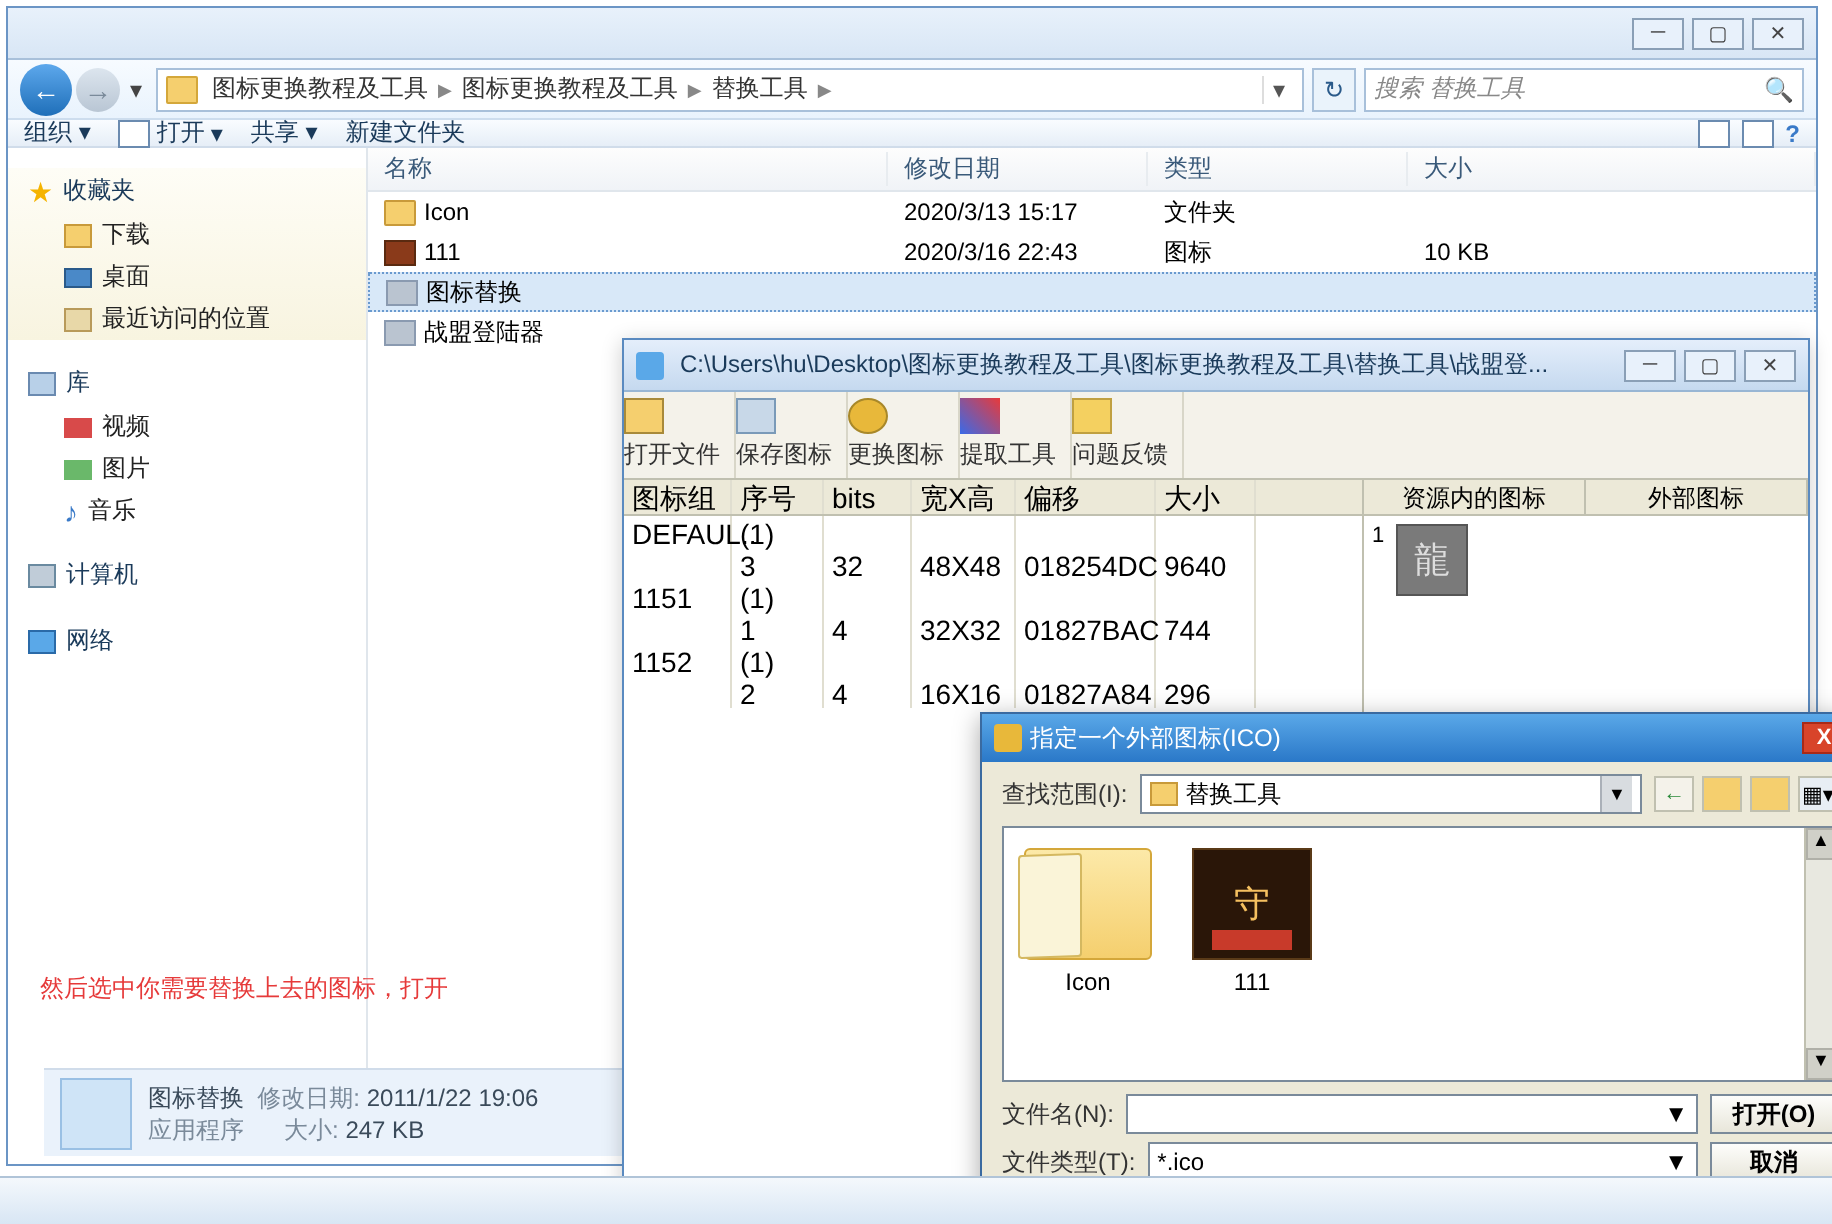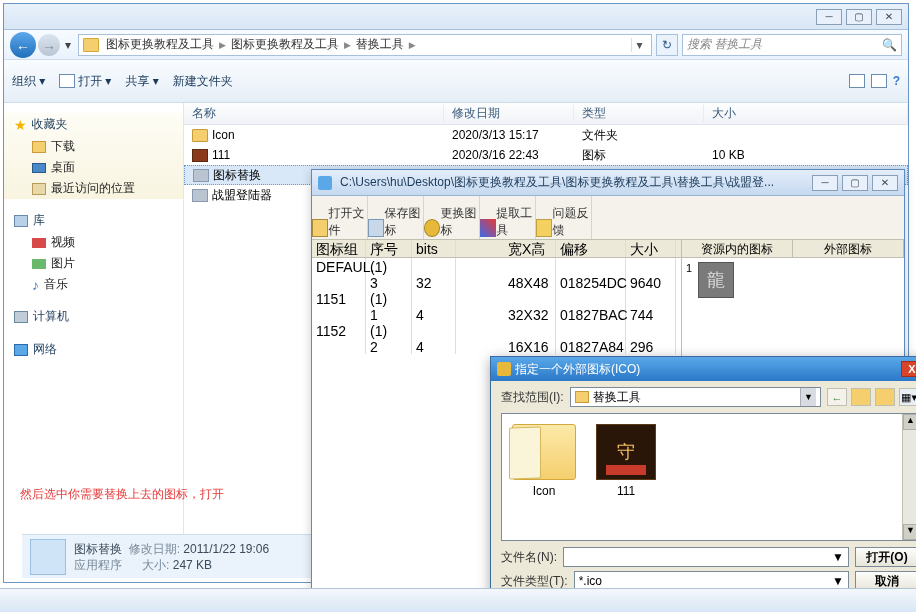--- a/index.html
+++ b/index.html
@@ -16,21 +16,21 @@
 .navdrop { width: 12px; color: #444; text-align: center; }
 .addrbox { flex: 1; height: 22px; border: 1px solid #a8c0da; background: #fff; display: flex; align-items: center; padding: 0 4px; margin: 0 4px; }
 .addrbox .folder-ic { width: 16px; height: 14px; background: #f5cf6e; border: 1px solid #d4a73a; border-radius: 1px; margin-right: 4px; }
 .crumb { color: #333; padding: 0 3px; }
 .crumb-sep { color: #888; font-size: 9px; padding: 0 2px; }
 .addr-drop { width: 16px; text-align: center; color: #555; border-left: 1px solid #ddd; margin-left: auto; }
 .refresh { width: 22px; height: 22px; border: 1px solid #a8c0da; background: #eaf3fb; display: flex; align-items: center; justify-content: center; color: #2a5a8a; }
 .searchbox { width: 220px; height: 22px; border: 1px solid #a8c0da; background: #fff; display: flex; align-items: center; padding: 0 4px; margin-left: 4px; color: #888; font-style: italic; }
 .searchbox .mag { margin-left: auto; color: #5a7aa0; font-style: normal; }
 
-.cmdbar { height: 43px; background: linear-gradient(#f9fcff,#e6eef7); border-bottom: 1px solid #d0dcea; display: flex; align-items: center; padding: 0 8px; gap: 14px; }
+.cmdbar { height: 14px; background: linear-gradient(#f9fcff,#e6eef7); border-bottom: 1px solid #d0dcea; display: flex; align-items: center; padding: 0 8px; gap: 14px; }
 .cmdbtn { color: #1a3a5a; display: flex; align-items: center; gap: 3px; }
 .cmdbar-right { margin-left: auto; display: flex; gap: 6px; align-items: center; }
 .ic-sq { width: 16px; height: 14px; border: 1px solid #6b8bb0; background: #fff; }
 
 .body1 { display: flex; height: calc(100% - 116px); }
 .nav { width: 180px; background: #fff; border-right: 1px solid #e0e6ec; padding: 6px 0; overflow: hidden; }
 .nav-sec { margin: 4px 0 10px 0; }
 .nav-hdr { display: flex; align-items: center; gap: 5px; padding: 3px 10px; font-size: 12px; color: #1a3a5a; }
 .nav-item { display: flex; align-items: center; gap: 5px; padding: 2px 10px 2px 28px; color: #222; }
 .star { color: #f5b400; font-size: 14px; }
@@ -65,34 +65,34 @@
 .status-ic { width: 36px; height: 36px; background: #cfe4f7; border: 1px solid #9ac0e4; }
 .status-txt { color: #3a4a5a; line-height: 16px; }
 
 
 .win2 { position: absolute; left: 311px; top: 169px; width: 594px; height: 436px; border: 1px solid #5a8ac0; background: #ece9d8; box-shadow: 0 2px 10px rgba(0,0,0,0.2); }
 .tb2 { height: 26px; background: linear-gradient(#e4eefb,#c5d9ef); display: flex; align-items: center; padding: 0 6px; border-bottom: 1px solid #98b6d4; }
 .tb2-title { flex: 1; color: #1a3a5a; font-size: 12px; white-space: nowrap; overflow: hidden; text-overflow: ellipsis; padding-left: 4px; }
 .tb2-ic { width: 14px; height: 14px; background: #5aa8e8; border-radius: 2px; margin-right: 4px; }
 
 .toolbar2 { height: 44px; background: #f4f2ea; border-bottom: 1px solid #c0c0b0; display: flex; }
-.tbtn { width: 56px; display: flex; flex-direction: row; align-items: flex-end; justify-content: center; border-right: 1px solid #d8d6c8; color: #333; }
+.tbtn { width: 56px; display: flex; flex-direction: column; align-items: flex-start; justify-content: center; border-right: 1px solid #d8d6c8; color: #333; }
 .tbtn .ti { width: 20px; height: 18px; margin-bottom: 2px; }
 .ti-open { background: #f5cf6e; border: 1px solid #a88a3a; }
 .ti-save { background: #c8d8e8; border: 1px solid #7a9ab8; }
 .ti-swap { background: #e8b83a; border: 1px solid #a8882a; border-radius: 50%; }
 .ti-ext { background: linear-gradient(45deg,#3a6ae8,#e83a3a); }
 .ti-help { background: #fff; border: 1px solid #888; }
 .ti-fb { background: #f4d060; border: 1px solid #c0a040; }
 
 .body2 { display: flex; height: calc(100% - 70px); background: #fff; }
 .grid2 { width: 370px; border-right: 1px solid #c0c0b0; font-family: Tahoma, monospace; font-size: 14px; }
 .gh { display: flex; height: 18px; background: #ece9d8; border-bottom: 1px solid #c0c0b0; }
 .gh > div, .gr > div { border-right: 1px solid #e0ded0; padding: 1px 4px; }
-.gc1 { width: 54px; } .gc2 { width: 46px; } .gc3 { width: 44px; } .gc4 { width: 52px; margin-left: 48px; } .gc5 { width: 70px; } .gc6 { width: 50px; }
+.gc1 { width: 54px; } .gc2 { width: 46px; } .gc3 { width: 44px; } .gc4 { width: 52px; } .gc5 { width: 70px; } .gc6 { width: 50px; }
 .gr { display: flex; height: 16px; }
 .right2 { flex: 1; display: flex; }
 .res-col { flex: 1; }
 .rh { height: 18px; background: #ece9d8; border-bottom: 1px solid #c0c0b0; border-right: 1px solid #c0c0b0; text-align: center; padding: 1px 0; }
 .res-body { padding: 4px; display: flex; }
 .res-num { width: 12px; font-size: 11px; }
 .res-ic { width: 36px; height: 36px; background: #7a7a7a; border: 1px solid #555; display: flex; align-items: center; justify-content: center; color: #ddd; font-size: 18px; font-family: "SimSun"; }
 
 
 .win3 { position: absolute; left: 490px; top: 356px; width: 440px; height: 248px; border: 1px solid #3a6aa0; background: #ece9d8; box-shadow: 0 3px 12px rgba(0,0,0,0.35); }

